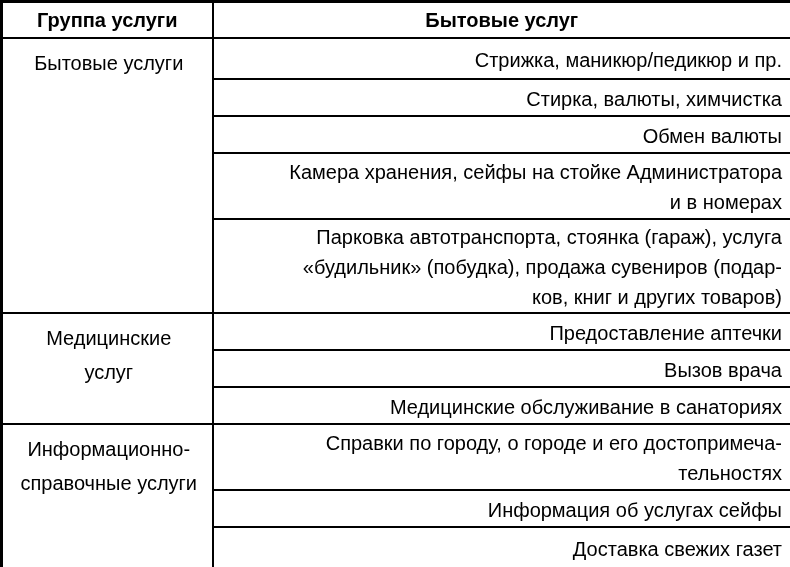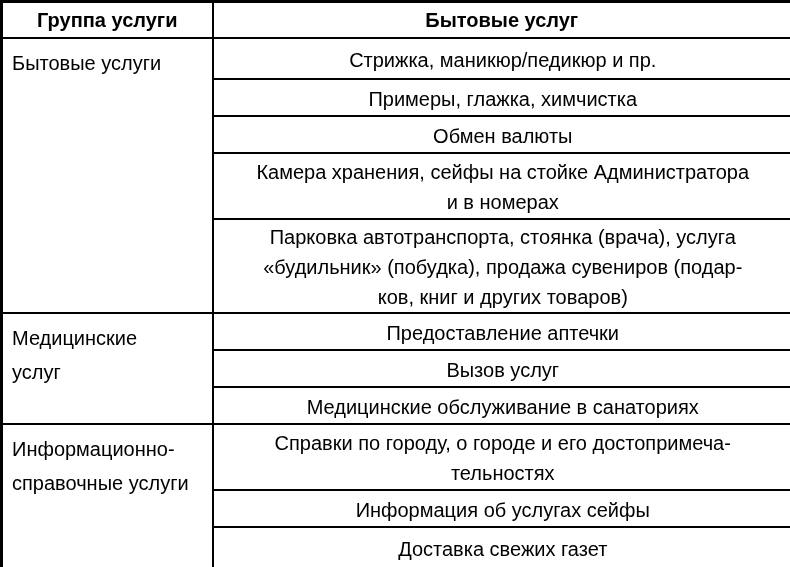--- a/index.html
+++ b/index.html
@@ -37,26 +37,26 @@
   }
   
   table.services { border: 3px solid #000000; }
   table.services th {
     font-weight: bold;
     text-align: center;
     vertical-align: middle;
     padding: 2px 4px;
   }
   table.services td.example {
-    text-align: center;
+    text-align: right;
     vertical-align: middle;
     padding: 2px 8px 0 10px;
   }
   table.services td.group-label {
-    text-align: left;
+    text-align: center;
     vertical-align: top;
     padding: 7px 6px 2px 9px;
     line-height: 34px;
   }
   tr.rh-head { height: 36px; margin-top: 28px; }
   tr.rh-a { height: 41px; }
   tr.rh-b { height: 37px; }
   tr.rh-c { height: 66px; }
   tr.rh-d { height: 90px; }
   tr.rh-e { height: 42px; }
@@ -76,42 +76,42 @@
         <th>Бытовые услуг</th>
       </tr>
     </thead>
     <tbody>
 
       <tr class="rh-a">
         <td class="group-label" rowspan="5">Бытовые услуги</td>
         <td class="example">Стрижка, маникюр/педикюр и пр.</td>
       </tr>
       <tr class="rh-b">
-        <td class="example">Примеры, глажка, химчистка</td>
+        <td class="example">Стирка, валюты, химчистка</td>
       </tr>
       <tr class="rh-b">
         <td class="example">Обмен валюты</td>
       </tr>
       <tr class="rh-c">
         <td class="example">Камера хранения, сейфы на стойке Администратора
 и в номерах</td>
       </tr>
       <tr class="rh-d">
-        <td class="example">Парковка автотранспорта, стоянка (врача), услуга
+        <td class="example">Парковка автотранспорта, стоянка (гараж), услуга
 «будильник» (побудка), продажа сувениров (подар-
 ков, книг и других товаров)</td>
       </tr>
 
       <tr class="rh-b">
         <td class="group-label" rowspan="3">Медицинские
 услуг</td>
         <td class="example">Предоставление аптечки</td>
       </tr>
       <tr class="rh-b">
-        <td class="example">Вызов услуг</td>
+        <td class="example">Вызов врача</td>
       </tr>
       <tr class="rh-b">
         <td class="example">Медицинские обслуживание в санаториях</td>
       </tr>
 
       <tr class="rh-c">
         <td class="group-label" rowspan="3">Информационно-
 справочные услуги</td>
         <td class="example">Справки по городу, о городе и его достопримеча-
 тельностях</td>

